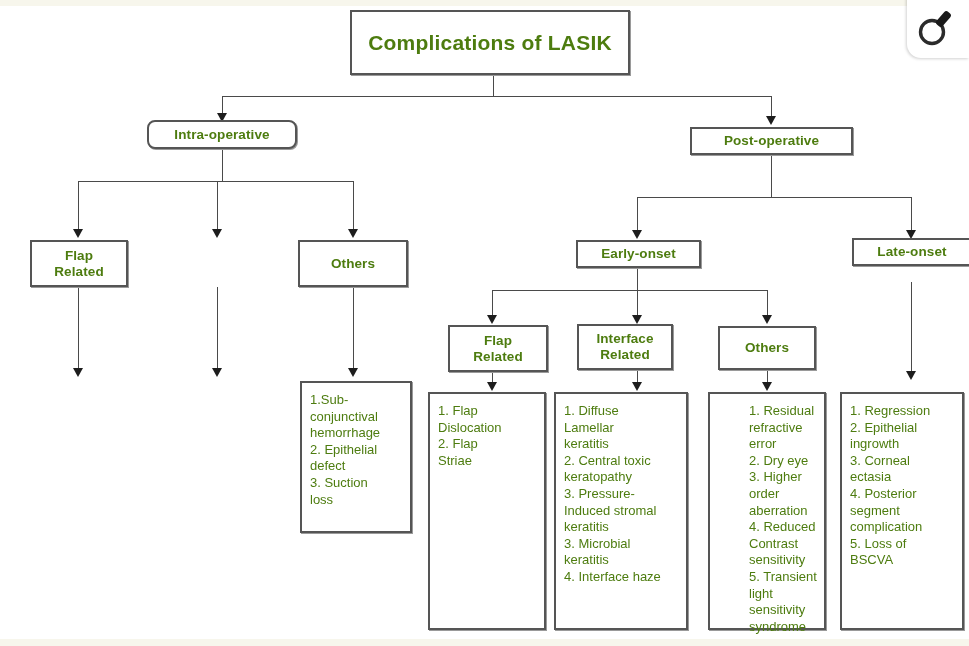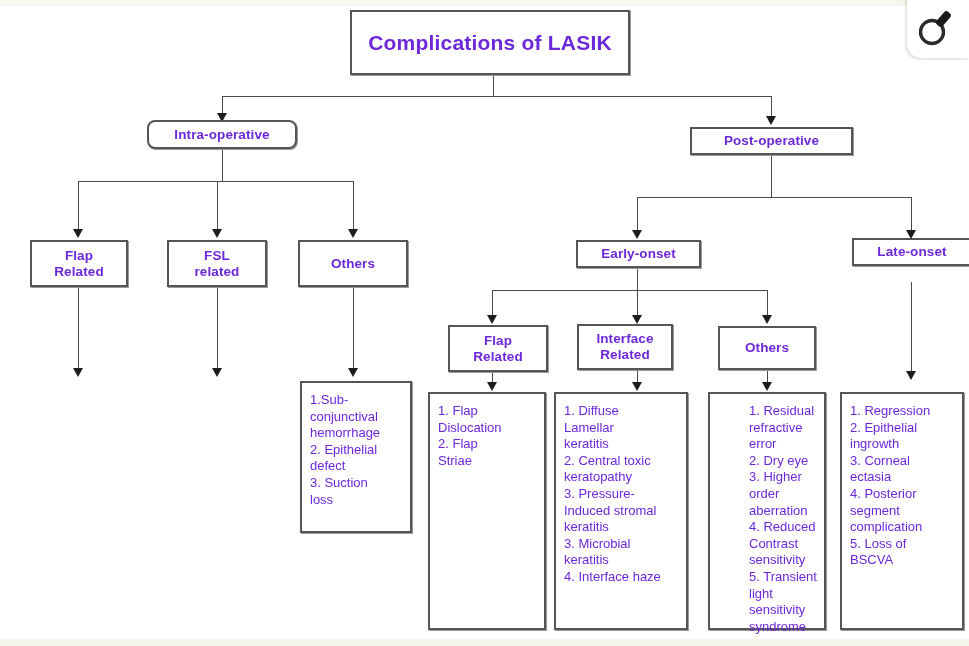--- a/index.html
+++ b/index.html
@@ -7,21 +7,21 @@
     padding: 0;
     background: #f7f6ec;
   }
   #page {
     position: relative;
     width: 969px;
     height: 646px;
     background: #ffffff;
     overflow: hidden;
     font-family: "Liberation Sans", sans-serif;
-    color: #6d28d9;
+    color: #4d7c0f;
   }
   #page:before {
     content: "";
     position: absolute;
     left: 0; top: 0; right: 0;
     height: 6px;
     background: #f7f6ec;
   }
   #page:after {
     content: "";
@@ -157,24 +157,20 @@
 
   <div class="box node-box" style="left:690px; top:127px; width:163px; height:28px;">
     <span>Post-operative</span>
   </div>
 
   <div class="box node-box" style="left:30px; top:240px; width:98px; height:47px;">
     <span style="white-space:pre-line;">Flap
 Related</span>
   </div>
 
-  <div class="box node-box" style="left:167px; top:240px; width:100px; height:47px;">
-    <span style="white-space:pre-line;">FSL
-related</span>
-  </div>
 
   <div class="box node-box" style="left:298px; top:240px; width:110px; height:47px;">
     <span>Others</span>
   </div>
 
   <div class="box node-box" style="left:576px; top:240px; width:125px; height:28px;">
     <span>Early-onset</span>
   </div>
 
   <div class="box node-box" style="left:852px; top:238px; width:120px; height:28px;">

